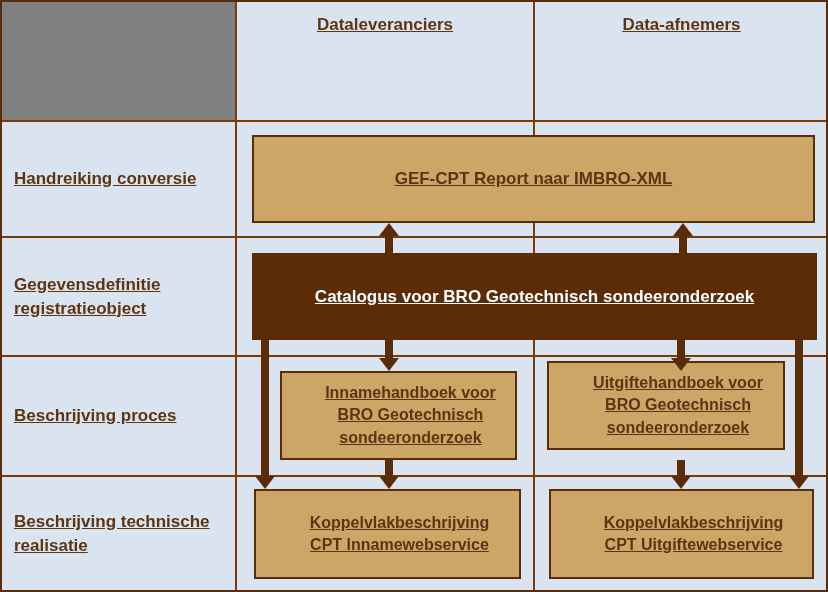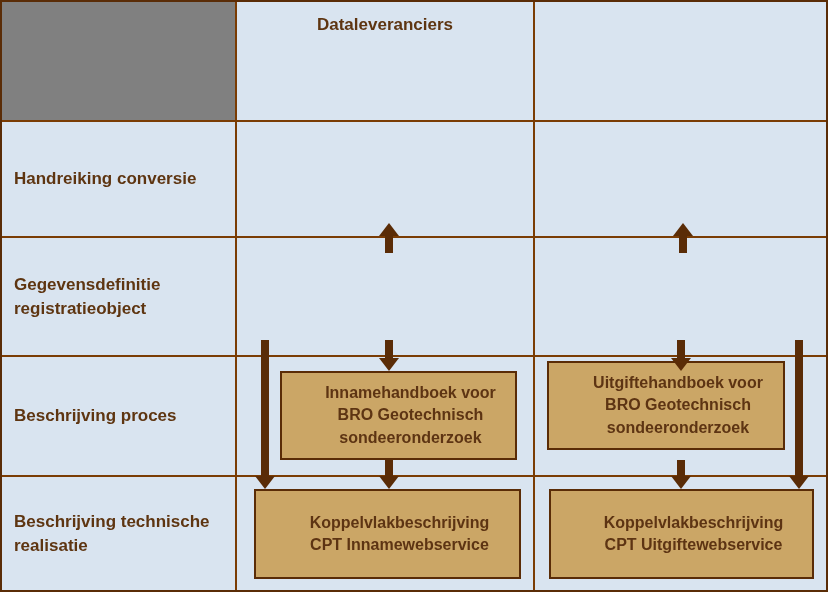--- a/index.html
+++ b/index.html
@@ -1,15 +1,15 @@
 <!DOCTYPE html>
 <html><head>
 <meta charset="utf-8">
 <style>
-  * { margin:0; padding:0; box-sizing:border-box; }
+  * { margin:0; padding:0; box-sizing:border-box;text-decoration:underline; }
   html,body { background:#ffffff; font-family:"Liberation Sans", sans-serif; }
   .canvas {
     position:relative; width:828px; height:592px;
     background:#d9e4f0; border:2px solid #5a2c07; overflow:hidden;
   }
   .vline { position:absolute; top:0; bottom:0; width:2px; background:#7a3c04; }
   .hline { position:absolute; left:0; right:0; height:2px; background:#7a3c04; }
   .corner { position:absolute; left:0; top:0; width:233px; height:118px; background:#808080; }
   .colhead {
     position:absolute; top:0; height:118px; display:flex; justify-content:center;
@@ -42,29 +42,34 @@
   <div class="vline" style="left:531px;"></div>
   <div class="hline" style="top:118px;"></div>
   <div class="hline" style="top:234px;"></div>
   <div class="hline" style="top:353px;"></div>
   <div class="hline" style="top:473px;"></div>
 
   <div class="corner"></div>
   <div class="colhead" style="left:235px; width:296px;">
     <span>Dataleveranciers</span>
   </div>
+  <div class="colhead" style="left:533px; width:293px;">
+    <span>Data-afnemers</span>
+  </div>
 
   <div class="rowlabel" style="top:120px; height:114px;">Handreiking conversie</div>
   <div class="rowlabel" style="top:236px; height:117px;">Gegevensdefinitie
 registratieobject</div>
   <div class="rowlabel" style="top:355px; height:118px;">Beschrijving proces</div>
   <div class="rowlabel" style="top:475px; height:113px;">Beschrijving technische
 realisatie</div>
 
+  <div class="box big" style="left:250px; top:133px; width:563px; height:88px;">GEF-CPT Report naar IMBRO-XML</div>
 
+  <div class="box dark" style="left:250px; top:251px; width:565px; height:87px;">Catalogus voor BRO Geotechnisch sondeeronderzoek</div>
 
   <div class="box mid" style="left:278px; top:369px; width:237px; height:89px;">Innamehandboek voor
 BRO Geotechnisch
 sondeeronderzoek</div>
 
   <div class="box mid" style="left:545px; top:359px; width:238px; height:89px;">Uitgiftehandboek voor
 BRO Geotechnisch
 sondeeronderzoek</div>
 
   <div class="box mid" style="left:252px; top:487px; width:267px; height:90px;">Koppelvlakbeschrijving

